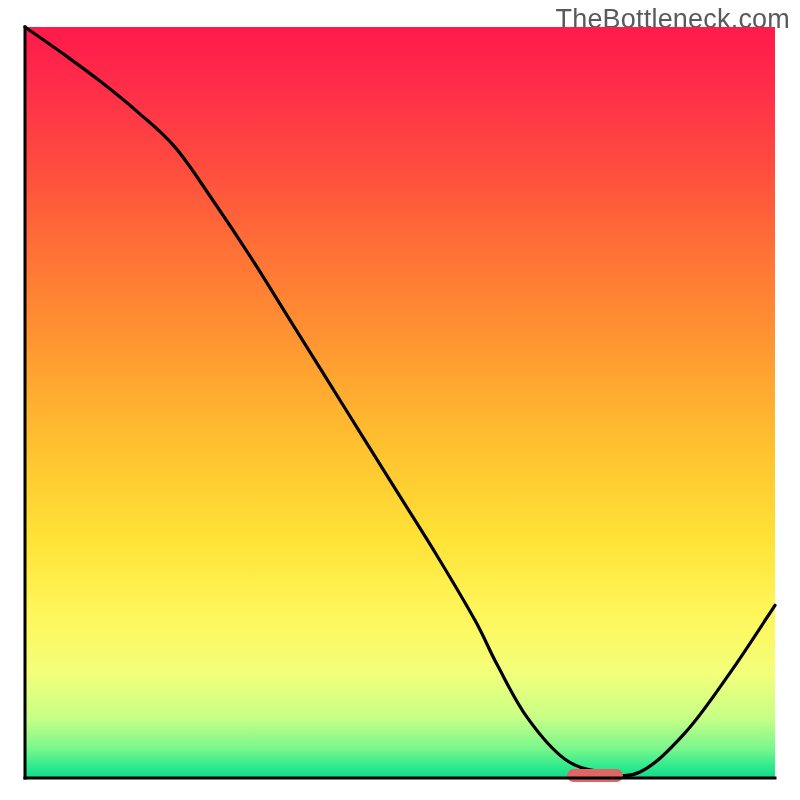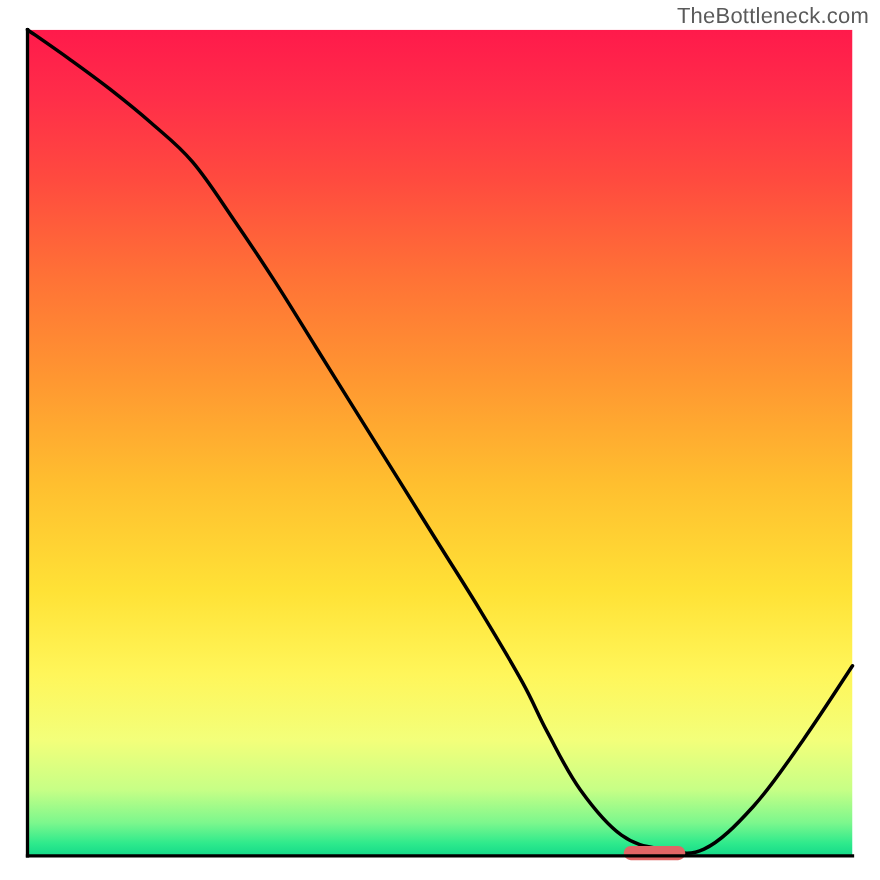--- a/index.html
+++ b/index.html
@@ -14,21 +14,21 @@
   .container {
     position: relative;
     width: 800px;
     height: 800px;
   }
   .watermark {
     position: absolute;
     top: 4px;
     right: 10px;
     color: #5a5a5a;
-    font-size: 20px;
+    font-size: 27px;
     font-weight: 500;
     letter-spacing: 0.2px;
   }
   .plot-area {
     position: absolute;
     left: 25px;
     top: 27px;
     width: 750px;
     height: 751px;
   }

